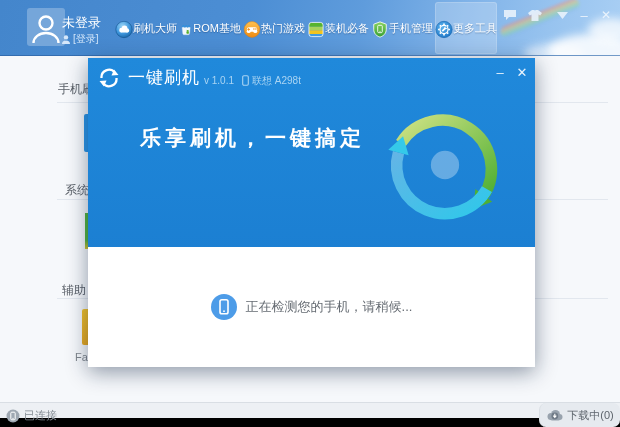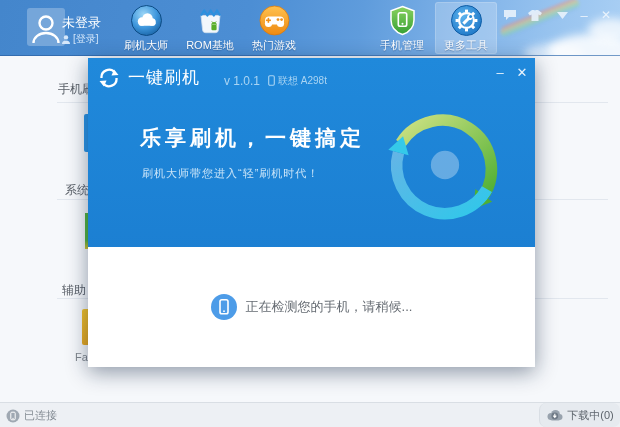--- a/index.html
+++ b/index.html
@@ -19,52 +19,52 @@
   .cloud.c2{left:588px;top:18px;width:46px;height:24px;opacity:.75;}
   .cloud.c3{left:524px;top:44px;width:60px;height:20px;opacity:.6;}
   .rainbow{position:absolute;left:498px;top:12px;width:84px;height:12px;transform:rotate(-22deg);
     background:linear-gradient(to bottom,rgba(255,110,110,.55),rgba(255,205,80,.55),rgba(140,225,140,.5),rgba(130,170,255,.4));
     filter:blur(1.5px);border-radius:6px;opacity:.8;}
   .avatar-tile{position:absolute;left:27px;top:8px;width:38px;height:38px;border-radius:3px;
     background:rgba(255,255,255,.26);display:flex;align-items:center;justify-content:center;}
   .user-name{position:absolute;left:62px;top:14px;color:#fff;font-size:13px;}
   .login-row{position:absolute;left:62px;top:32px;display:flex;align-items:center;gap:3px;
     color:#d5e7fa;font-size:10px;}
-  .tb-item{position:absolute;top:2px;width:62px;height:52px;display:flex;flex-direction:column;
-    align-items:center;justify-content:flex-start;border-radius:3px;cursor:pointer;}
+  .tb-item{position:absolute;top:2px;width:62px;height:52px;display:flex;flex-direction:row;
+    align-items:center;justify-content:center;border-radius:3px;cursor:pointer;}
   .tb-item .ticon{width:33px;height:33px;margin-top:2px;}
   .tb-item .tlabel{color:#fff;font-size:11px;margin-top:1px;text-shadow:0 1px 1px rgba(0,40,90,.35);white-space:nowrap;}
   .tb-item.active{background:rgba(255,255,255,.22);box-shadow:inset 0 0 0 1px rgba(255,255,255,.18);}
   .win-ctrl{position:absolute;top:7px;height:16px;display:flex;align-items:center;justify-content:center;
     color:#eaf3fc;cursor:pointer;}
   
   .main-bg{position:absolute;left:0;top:56px;width:620px;height:346px;background:#f6f8fb;}
   .section-label{position:absolute;color:#5a6068;font-size:12px;overflow:hidden;white-space:nowrap;}
   .divider{position:absolute;left:57px;width:551px;height:1px;background:#e2e7ee;}
   .sliver{position:absolute;}
   .sliver.blue{left:84px;top:114px;width:4px;height:38px;background:#2b96e8;border-radius:2px 0 0 2px;}
   .sliver.green{left:85px;top:213px;width:3px;height:36px;background:linear-gradient(#52b43e 75%,#d8c32c);}
   .sliver.yellow{left:82px;top:309px;width:6px;height:36px;background:linear-gradient(#f3c32a,#e8a81e);border-radius:2px 0 0 2px;}
   .fa-label{position:absolute;left:75px;top:351px;width:13px;color:#80868d;font-size:11px;overflow:hidden;}
   
-  .statusbar{position:absolute;left:0;top:402px;width:620px;height:25px;background:#edf0f4;
+  .statusbar{position:absolute;left:0;top:402px;width:620px;height:16px;background:#edf0f4;
     border-top:1px solid #d9dee4;box-sizing:border-box;}
   .conn{position:absolute;left:6px;top:5px;display:flex;align-items:center;gap:4px;
     color:#848c94;font-size:11px;}
   .dl-area{position:absolute;right:0;top:0;width:80px;height:24px;background:#e6eaef;
     border-left:1px solid #d9dee4;display:flex;align-items:center;justify-content:center;gap:4px;
     color:#5d646c;font-size:11px;cursor:pointer;border-radius:7px;}
   
   .modal{position:absolute;left:88px;top:58px;width:447px;height:309px;
     box-shadow:0 5px 20px rgba(10,30,60,.45);background:#fff;}
   .modal-blue{position:absolute;left:0;top:0;width:447px;height:215px;overflow:hidden;
     background:linear-gradient(#2089db,#1b7ed1);}
   .m-title-row{position:absolute;left:10px;top:8px;display:flex;align-items:center;}
   .m-title{color:#fff;font-size:17px;margin-left:8px;letter-spacing:1px;}
-  .m-version{color:#a9d4f3;font-size:12px;margin-left:24px;margin-top:6px;}
+  .m-version{color:#a9d4f3;font-size:10px;margin-left:4px;margin-top:6px;}
   .m-device{display:flex;align-items:center;gap:3px;color:#a9d4f3;font-size:10px;margin-left:8px;margin-top:6px;}
   .m-ctrl{position:absolute;top:6px;width:18px;height:16px;display:flex;align-items:center;
     justify-content:center;color:#e9f4fd;font-size:13px;cursor:pointer;}
   .m-heading{position:absolute;left:52px;top:66px;color:#fff;font-size:21px;font-weight:bold;letter-spacing:4px;font-family:Liberation Mono, monospace;}
   .m-subheading{position:absolute;left:54px;top:108px;color:#c9e4f8;font-size:11px;letter-spacing:1px;}
   .m-refresh{position:absolute;left:292px;top:42px;}
   .modal-white{position:absolute;left:0;top:189px;width:447px;height:120px;background:#fff;
     display:flex;align-items:center;justify-content:center;gap:9px;}
   .m-status{color:#666c73;font-size:13px;}
 </style>
@@ -145,20 +145,37 @@
             <circle cx="22.5" cy="19.5" r="3.6"></circle>
         </g>
         <circle cx="20" cy="15.6" r="1.4" fill="#ef9018"></circle>
           <circle cx="23.6" cy="15.6" r="1.4" fill="#ef9018"></circle>
         <rect x="9.6" y="13.8" width="1.6" height="5" fill="#ef9018"></rect>
           <rect x="7.9" y="15.5" width="5" height="1.6" fill="#ef9018"></rect>
       </svg>
       <div class="tlabel">热门游戏</div>
     </div>
 
+    <div class="tb-item" style="left:307px;">
+      <svg class="ticon" viewBox="0 0 33 33">
+        <defs>
+            <clipPath id="sq">
+              <rect x="3.5" y="3.5" width="26" height="26" rx="5"></rect>
+            </clipPath>
+          </defs>
+        <g clip-path="url(#sq)">
+          <rect x="3.5" y="3.5" width="26" height="8" fill="#56b42e"></rect>
+          <rect x="3.5" y="11.5" width="26" height="6.5" fill="#a6d35c"></rect>
+          <rect x="3.5" y="18" width="26" height="7" fill="#f2c41f"></rect>
+          <rect x="3.5" y="25" width="26" height="4.5" fill="#3e9be2"></rect>
+        </g>
+        <rect x="3.5" y="3.5" width="26" height="26" rx="5" fill="none" stroke="rgba(255,255,255,.85)" stroke-width="1.6"></rect>
+      </svg>
+      <div class="tlabel">装机必备</div>
+    </div>
 
     <div class="tb-item" style="left:371px;">
       <svg class="ticon" viewBox="0 0 33 33">
         <defs>
             <linearGradient id="gs" x1="0" y1="0" x2="0" y2="1">
           <stop offset="0" stop-color="#8ad25e"></stop>
               <stop offset="1" stop-color="#36a035"></stop>
         </linearGradient>
           </defs>
         <path d="M16.5 2.5 L28 6.8 V16 c0 8.2 -5.4 12.4 -11.5 14.5 C10.4 28.4 5 24.2 5 16 V6.8 Z" fill="url(#gs)" stroke="#fff" stroke-width="1.5"></path>
@@ -268,21 +285,20 @@
           <svg width="7" height="11" viewBox="0 0 7 11">
             <rect x=".7" y=".7" width="5.6" height="9.6" rx="1.2" fill="none" stroke="#a9d4f3" stroke-width="1.1"></rect>
           </svg>
           <span>联想 A298t</span>
         </span>
       </div>
       <div class="m-ctrl" style="left:403px;">–</div>
       <div class="m-ctrl" style="left:425px;">✕</div>
 
       <div class="m-heading">乐享刷机，一键搞定</div>
-      <div class="m-subheading">刷机大师带您进入“轻”刷机时代！</div>
 
       <svg class="m-refresh" width="130" height="130" viewBox="0 0 124 124">
         <defs>
           <linearGradient id="ga" x1="0" y1="0" x2="1" y2="1">
             <stop offset="0" stop-color="#cfe284"></stop>
               <stop offset="1" stop-color="#4faf33"></stop>
           </linearGradient>
           <linearGradient id="gb" x1="1" y1="1" x2="0" y2="0">
             <stop offset="0" stop-color="#2fc8ea"></stop>
               <stop offset="1" stop-color="#63b5e6"></stop>

